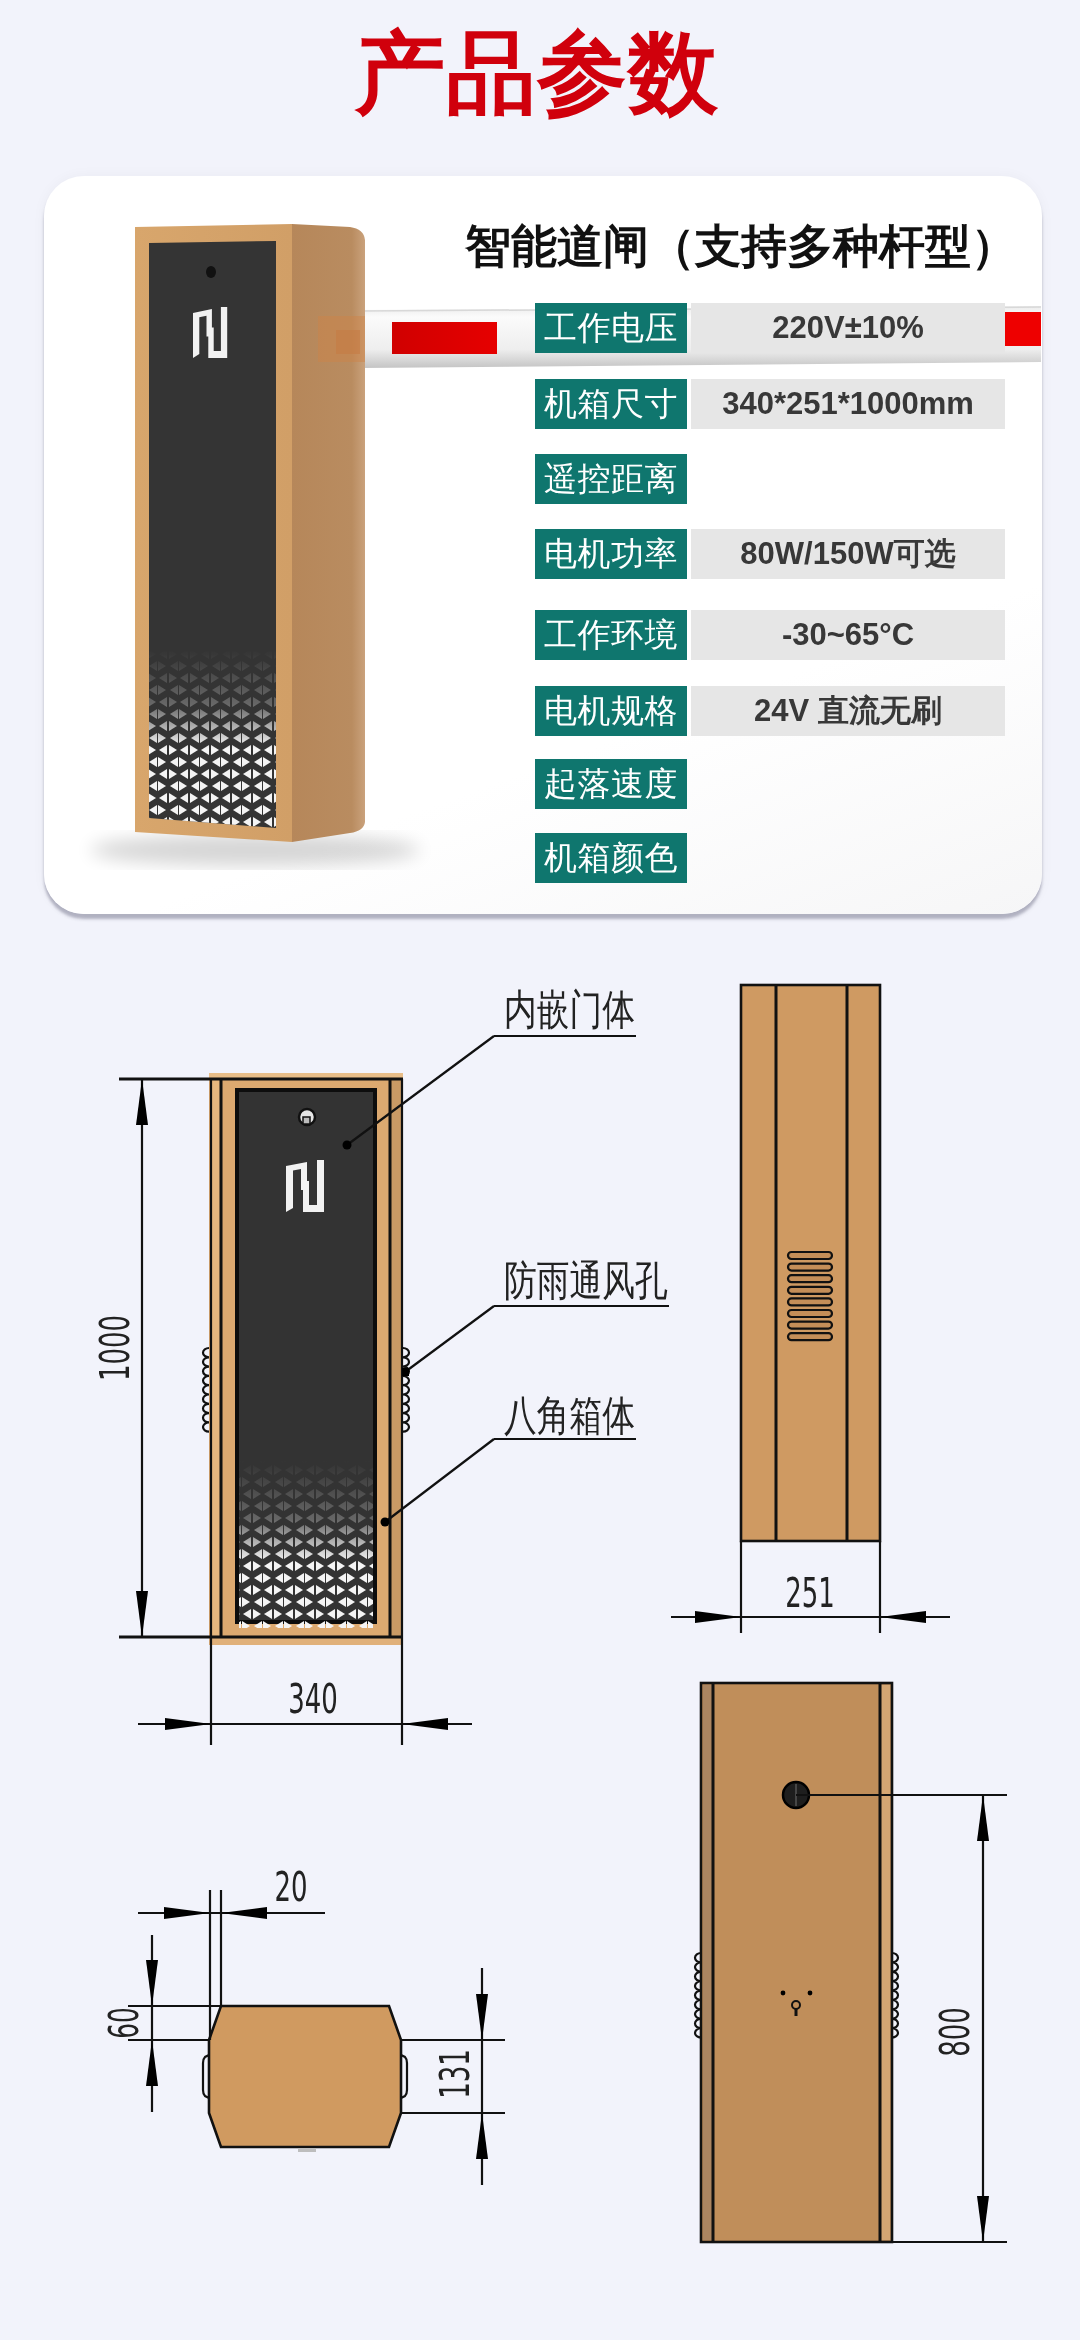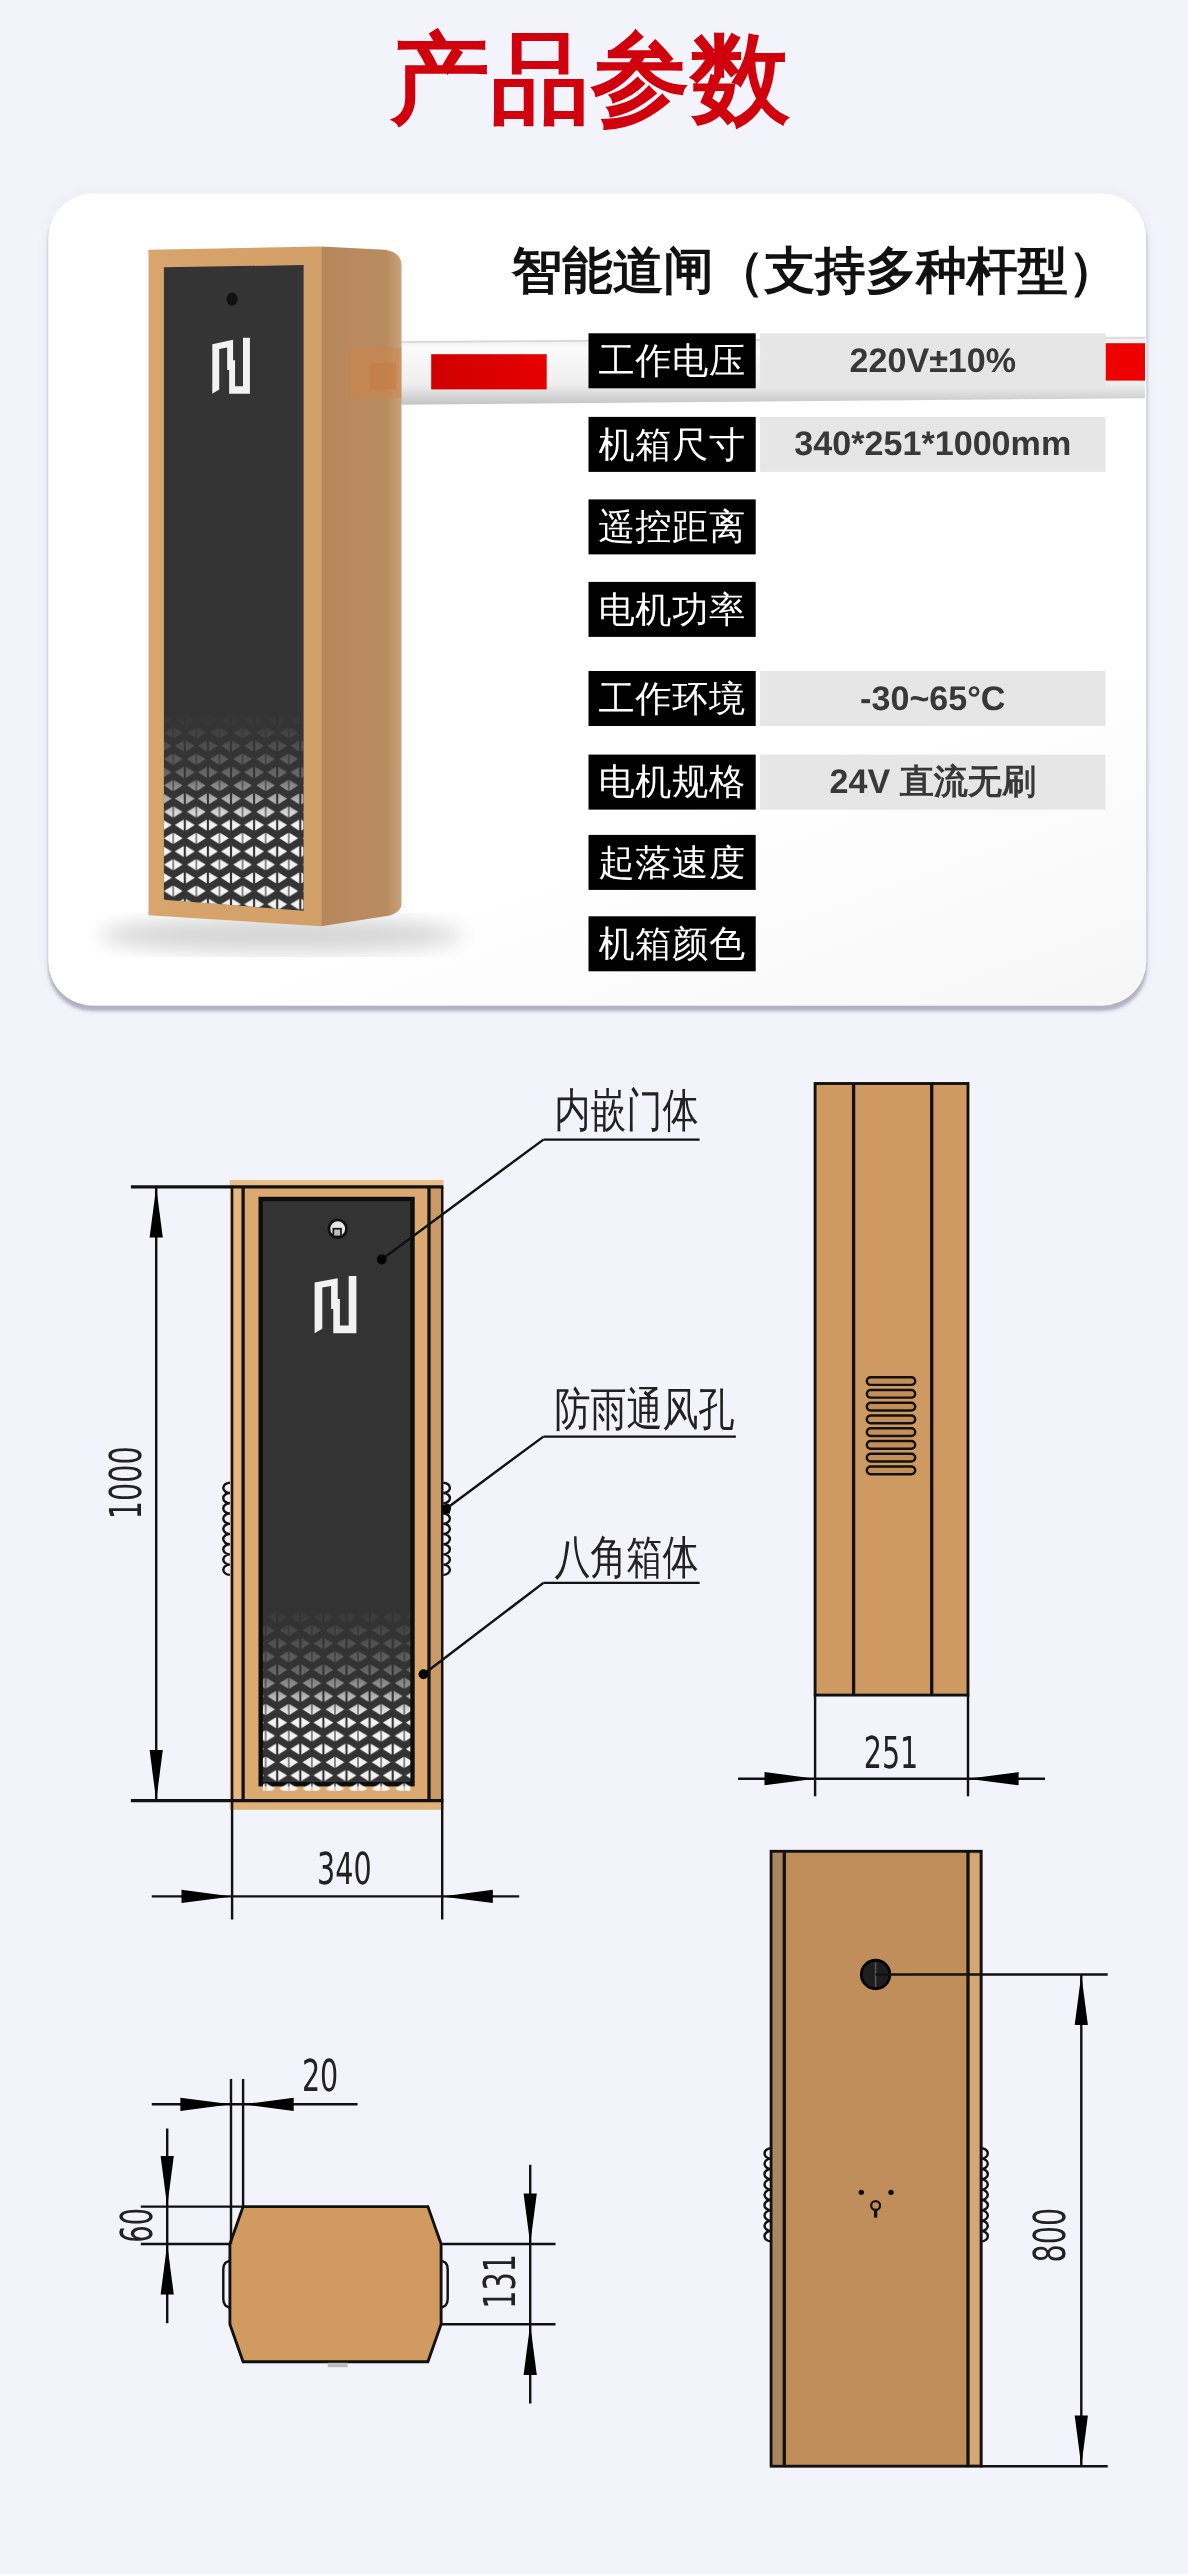--- a/index.html
+++ b/index.html
@@ -21,21 +21,21 @@
   }
   .layer { position:absolute; left:0; top:0; }
   .card-heading {
     position:absolute; left:465px; top:221px; font-size:46px; font-weight:bold;
     color:#111; line-height:1.1; white-space:nowrap;
   }
   .spec-row {
     position:absolute; left:535px; width:470px; height:50px; display:flex; gap:4px;
   }
   .spec-label {
-    width:152px; height:50px; background:#000000; color:#fff;
+    width:152px; height:50px; background:#0f766e; color:#fff;
     font-size:33px; display:flex; align-items:center; justify-content:center;
     white-space:nowrap; letter-spacing:0.5px;
   }
   .spec-value {
     width:314px; height:50px; background:#e6e6e6; color:#383838;
     font-family:"Liberation Sans", sans-serif;
     font-size:31px; display:flex; align-items:center; justify-content:center;
     white-space:nowrap;
     font-weight:bold;
   }
@@ -133,20 +133,21 @@
 </div>
 <div class="spec-row" style="top:379px">
   <div class="spec-label">机箱尺寸</div>
   <div class="spec-value">340*251*1000mm</div>
 </div>
 <div class="spec-row" style="top:454px">
   <div class="spec-label">遥控距离</div>
 </div>
 <div class="spec-row" style="top:529px">
   <div class="spec-label">电机功率</div>
+  <div class="spec-value">80W/150W可选</div>
 </div>
 <div class="spec-row" style="top:610px">
   <div class="spec-label">工作环境</div>
   <div class="spec-value">-30~65°C</div>
 </div>
 <div class="spec-row" style="top:686px">
   <div class="spec-label">电机规格</div>
   <div class="spec-value">24V 直流无刷</div>
 </div>
 <div class="spec-row" style="top:759px">

